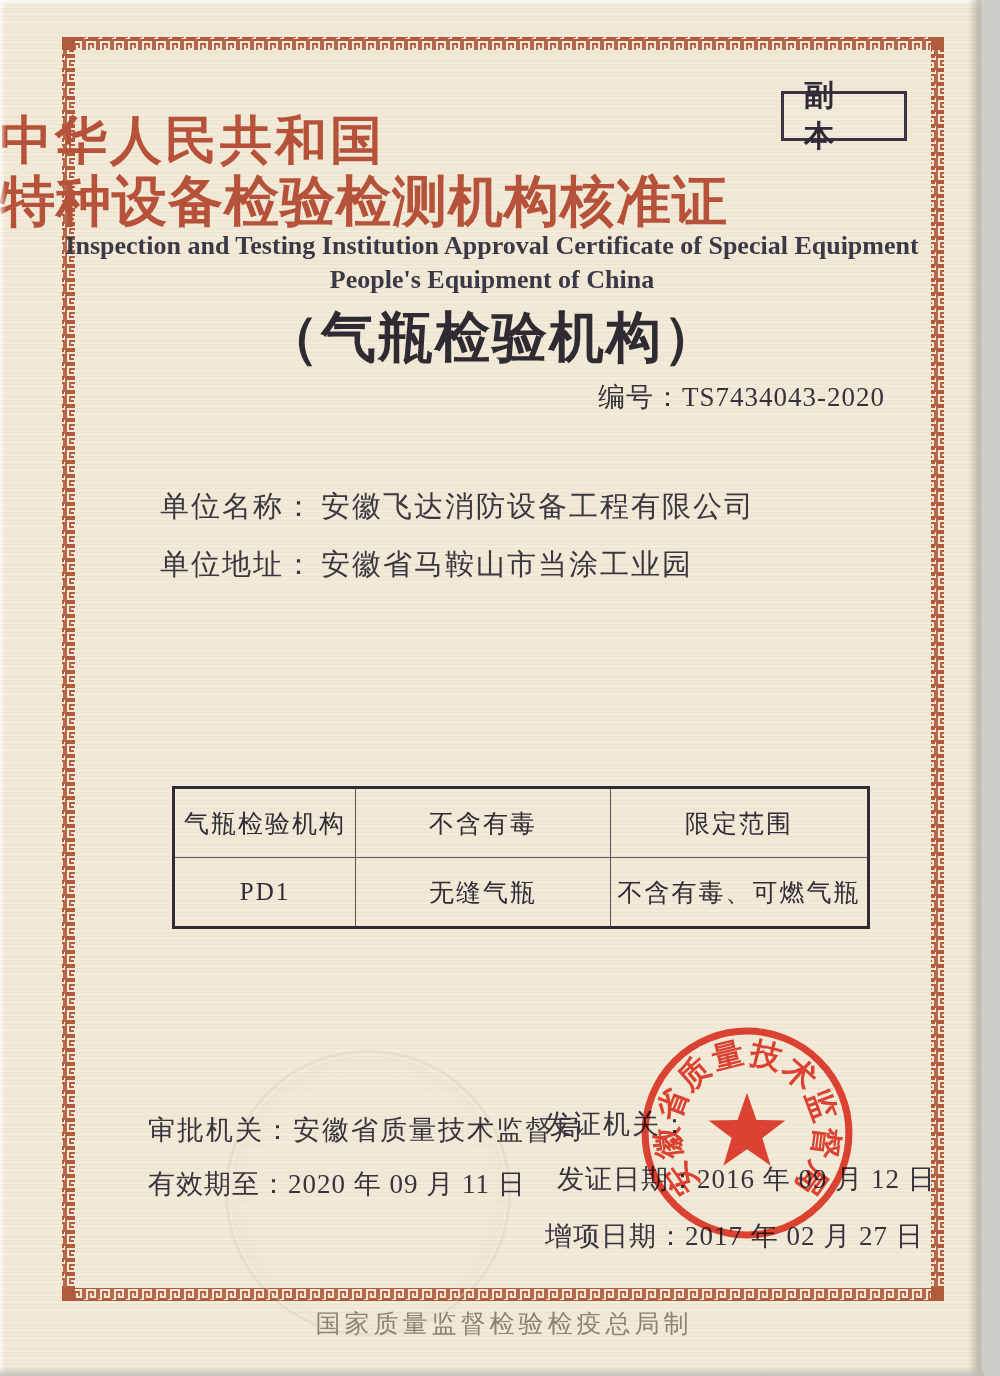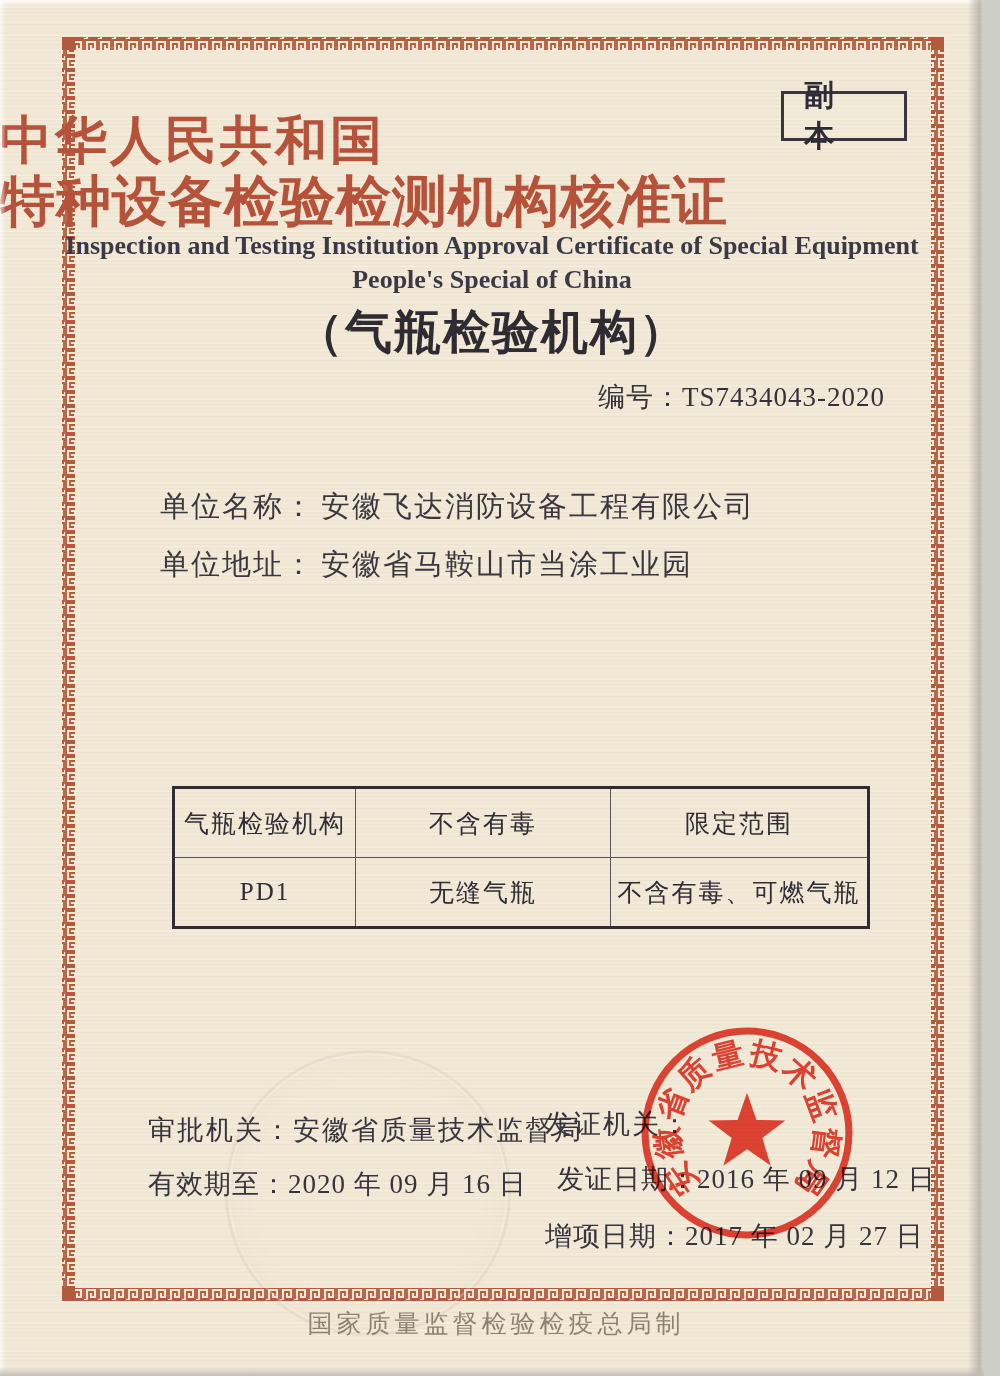--- a/index.html
+++ b/index.html
@@ -30,21 +30,21 @@
   .title-cn{position:absolute;left:0;width:100%;text-align:left;font-weight:bold;
     color:#b6523a;font-family:"Liberation Sans","DejaVu Sans",sans-serif;}
   .title-cn1{top:106px;font-size:52px;letter-spacing:3px;}
   .title-cn2{top:165px;font-size:55px;letter-spacing:1px;}
 
   .title-en{position:absolute;left:0;width:100%;text-align:center;font-weight:bold;color:#3b3947;}
   .title-en1{top:231px;font-size:26px;}
   .title-en2{top:265px;font-size:26px;}
 
   .subtitle{position:absolute;left:0;top:301px;width:100%;text-align:center;
-    font-size:47px;font-weight:bold;color:#2e2b33;letter-spacing:2px;}
+    font-size:55px;font-weight:bold;color:#2e2b33;letter-spacing:2px;}
 
   .cert-no{position:absolute;left:598px;top:379px;font-size:27px;color:#35323c;letter-spacing:1px;}
 
   .company-line{position:absolute;left:160px;font-size:29px;color:#3a3740;letter-spacing:2px;}
   .company-name{top:487px;}
   .company-addr{top:545px;}
   .company-line .value{margin-left:6px;}
 
   .statement{position:absolute;left:177px;top:718px;font-size:27px;color:#3a3740;letter-spacing:2px;}
 
@@ -62,21 +62,21 @@
   .f-issue-date{top:1161px;left:557px;}
   .f-addition{top:1218px;left:545px;}
 
   .emboss{position:absolute;left:225px;top:1050px;width:280px;height:280px;border-radius:50%;
     border:3px solid rgba(155,135,100,0.10);
     box-shadow:inset 0 0 0 2px rgba(255,255,255,0.25), inset 0 0 30px rgba(160,140,105,0.06);}
 
   .seal{position:absolute;left:636px;top:1022px;mix-blend-mode:multiply;opacity:0.93;}
   .seal-char{font-size:31px;font-weight:bold;font-family:"Liberation Sans","DejaVu Sans",sans-serif;}
 
-  .page-footer{position:absolute;left:4px;top:1307px;width:100%;text-align:center;
+  .page-footer{position:absolute;left:12px;top:1307px;width:100%;text-align:center;
     font-size:25px;color:#8d8272;letter-spacing:4px;
     font-family:"Liberation Sans","DejaVu Sans",sans-serif;}
 </style>
 </head>
 <body>
 
 <div class="page">
 
   <svg class="border-svg" width="1000" height="1376" viewBox="0 0 1000 1376">
     <defs>
@@ -97,21 +97,21 @@
     <rect x="931" y="1288" width="13" height="13" fill="#b25a3c"></rect>
   </svg>
 
   <div class="copy-badge">
     <span>副本</span>
   </div>
 
   <div class="title-cn title-cn1">中华人民共和国</div>
   <div class="title-cn title-cn2">特种设备检验检测机构核准证</div>
   <div class="title-en title-en1">Inspection and Testing Institution Approval Certificate of Special Equipment</div>
-  <div class="title-en title-en2">People's Special of China</div>
+  <div class="title-en title-en2">People's Equipment of China</div>
   <div class="subtitle">（气瓶检验机构）</div>
 
   <div class="cert-no">
     <span>编号：</span><span>TS7434043-2020</span>
   </div>
 
   <div class="company-line company-name">
     <span>单位名称：</span><span class="value">安徽飞达消防设备工程有限公司</span>
   </div>
   <div class="company-line company-addr">
@@ -133,21 +133,21 @@
     </tr>
   </tbody>
     </table>
 
   <div class="emboss"></div>
 
   <div class="field f-approving">
     <span>审批机关：</span><span>安徽省质量技术监督局</span>
   </div>
   <div class="field f-valid">
-    <span>有效期至：</span><span>2020 年 09 月 16 日</span>
+    <span>有效期至：</span><span>2020 年 09 月 11 日</span>
   </div>
   <div class="field f-issuing">
     <span>发证机关：</span>
   </div>
   <div class="field f-issue-date">
     <span>发证日期：</span><span>2016 年 09 月 12 日</span>
   </div>
   <div class="field f-addition">
     <span>增项日期：</span><span>2017 年 02 月 27 日</span>
   </div>

